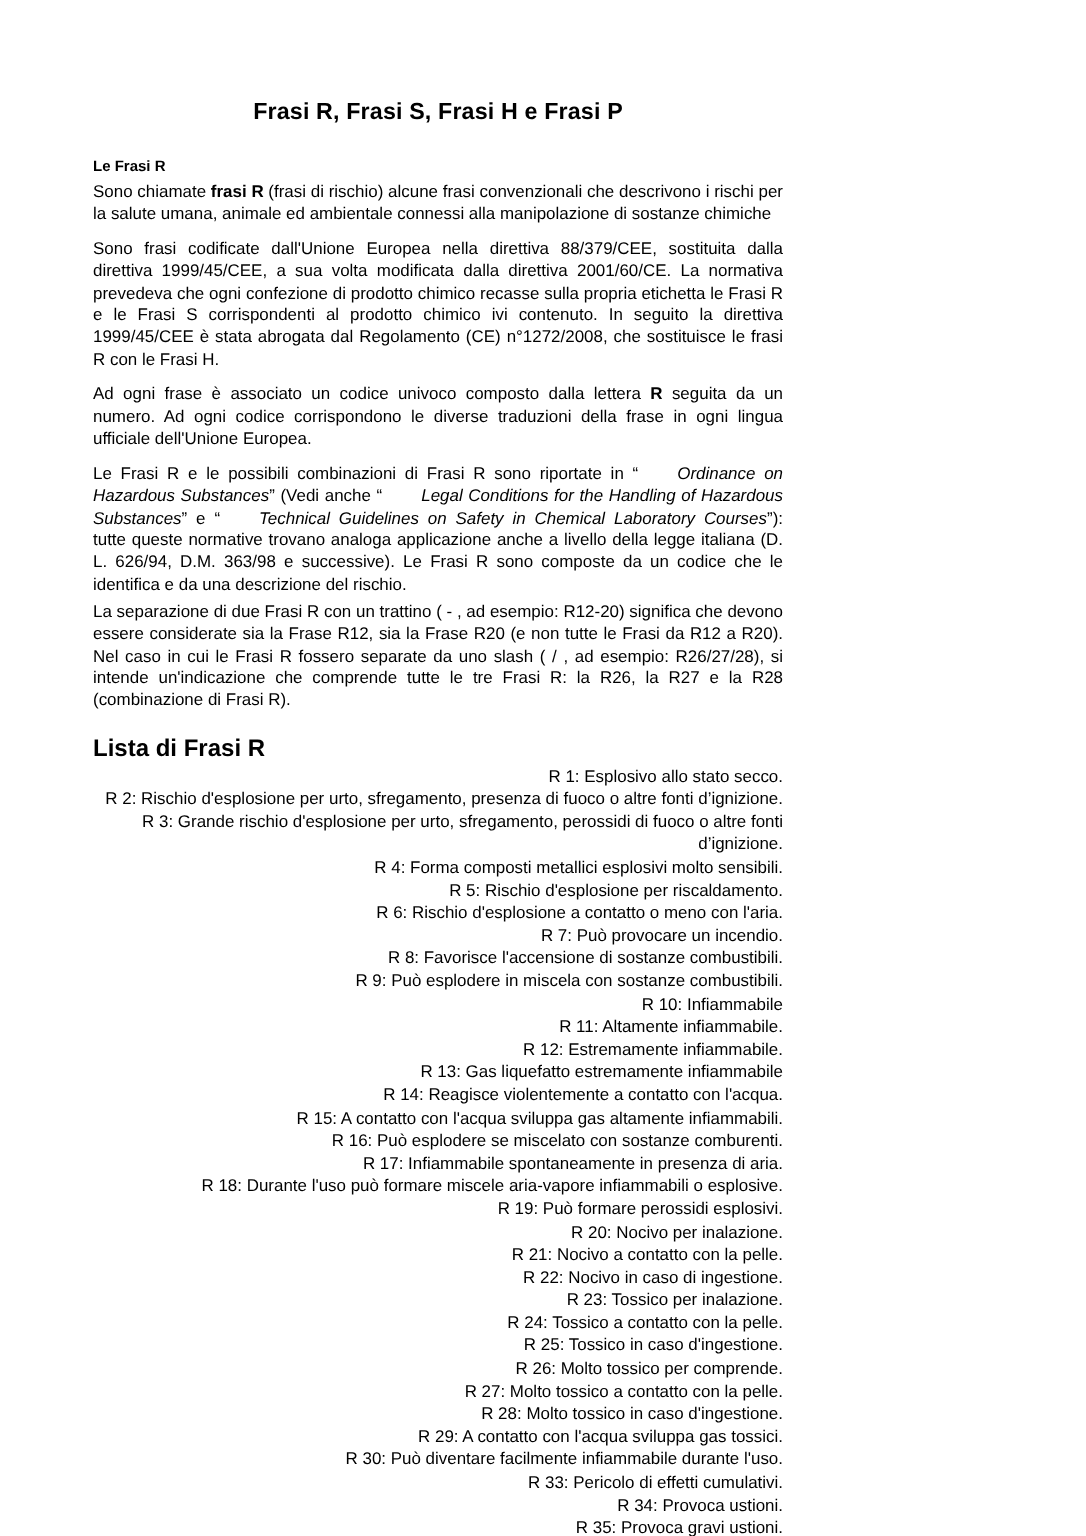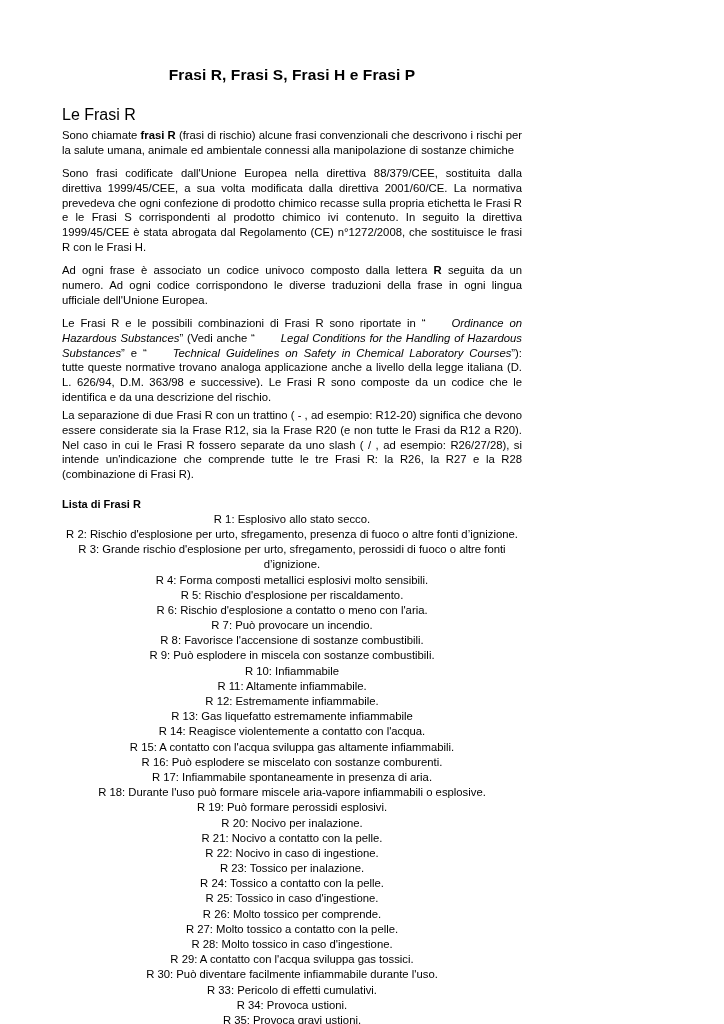--- a/index.html
+++ b/index.html
@@ -21,47 +21,47 @@
     background: #ffffff;
   }
   .doc-title {
     text-align: center;
     font-size: 15.5px;
     font-weight: bold;
     margin: 10px 0 22px 0;
     letter-spacing: 0.1px;
   }
   .section-head {
-    font-size: 16px;
-    font-weight: normal;
+    font-size: 10px;
+    font-weight: bold;
     margin: 12px 0 4px 0;
   }
   p.para {
     font-size: 11.3px;
     line-height: 1.30;
     text-align: justify;
     margin: 4px 0 9px 0;
   }
   p.para.tight {
     margin-bottom: 0;
   }
   .list-head {
-    font-size: 11px;
+    font-size: 16px;
     font-weight: bold;
     margin: 16px 0 2px 0;
   }
   ul.rlist {
     list-style: none;
     margin: 0;
     padding: 0;
   }
   ul.rlist li {
     font-size: 11.3px;
     line-height: 1.345;
-    text-align: center;
+    text-align: right;
     white-space: pre-wrap;
   }
   b { font-weight: bold; }
   i { font-style: italic; padding-left: 26px; }
 </style>
 </head>
 <body>
 
 <div class="page">
 

